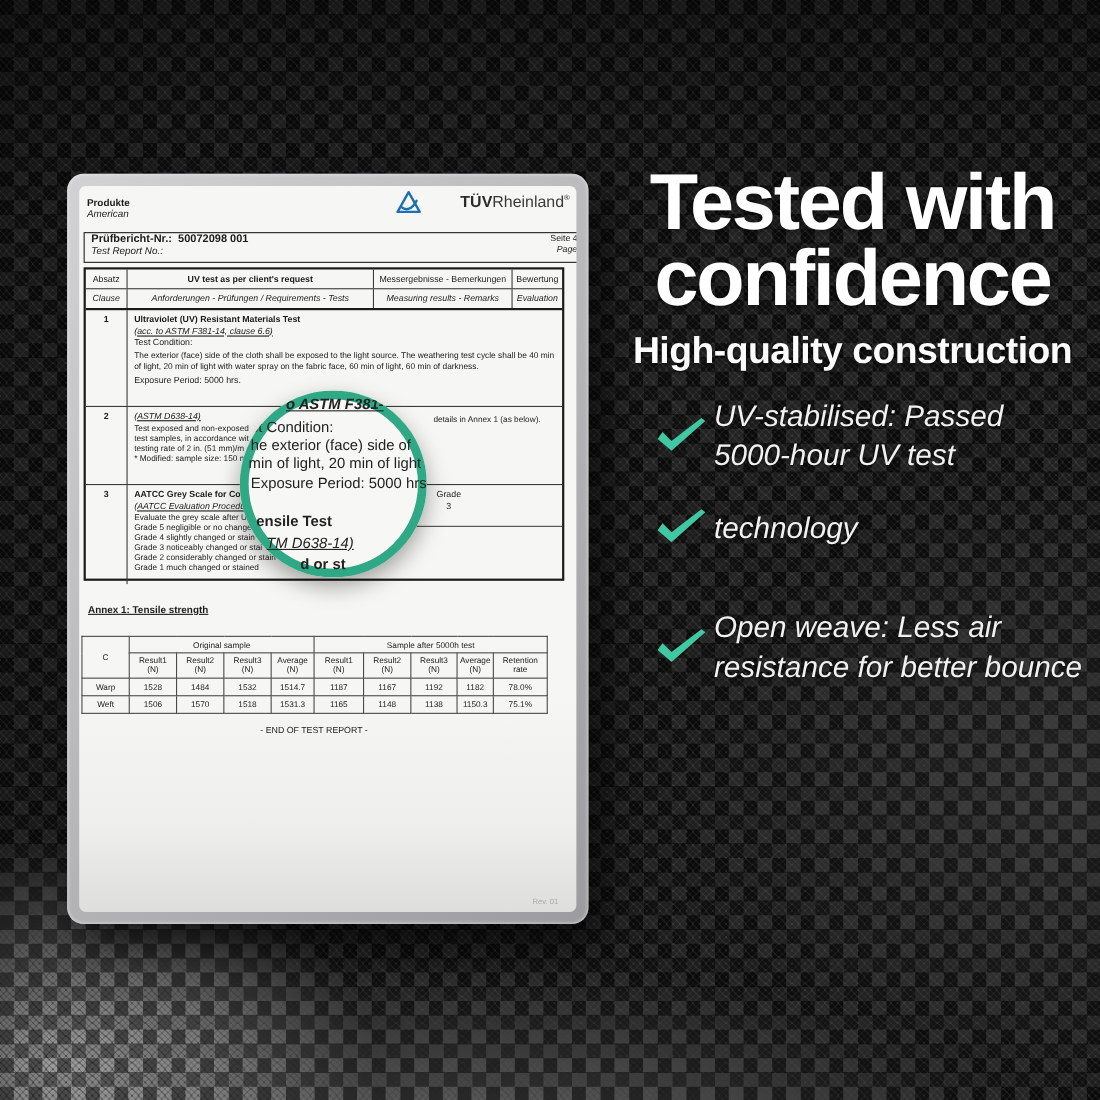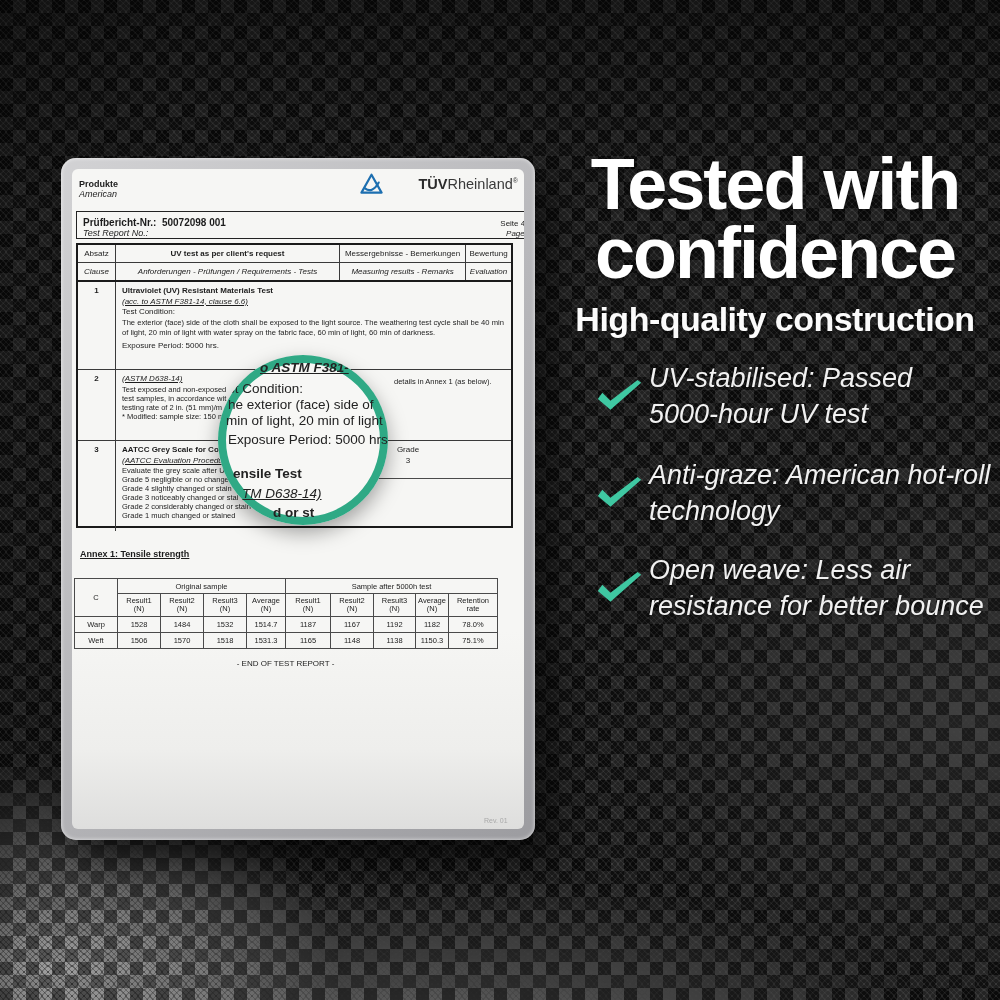--- a/index.html
+++ b/index.html
@@ -41,21 +41,21 @@
 
   .products{position:absolute;left:7px;top:10px;font-size:9px;line-height:10px;}
   .logo{position:absolute;right:6px;top:4px;display:flex;align-items:center;}
   .logo svg{width:23px;height:22px;margin-right:4px;}
   .logo-text{font-size:14.5px;color:#3a3a3a;}
   .logo-text .b{color:#2b2b2b;margin-left:32px;}
   .logo-text sup{font-size:7px;}
 
   .report-box{position:absolute;left:4px;top:42px;width:478px;height:28px;
               border:1.5px solid #222;box-sizing:border-box;
-              display:flex;justify-content:space-between;align-items:flex-end;padding:0 6px;}
+              display:flex;justify-content:space-between;align-items:flex-start;padding:0 6px;}
   .rb-left .l1{font-size:10px;font-weight:bold;}
   .rb-left .l2{font-size:9px;font-style:italic;}
   .rb-right{text-align:right;font-size:8px;line-height:9.5px;}
 
   .mtable{position:absolute;left:4px;top:74px;width:437px;height:285px;
           border:2px solid #1a1a1a;box-sizing:border-box;font-size:8px;}
   .mth{display:flex;height:17px;border-bottom:1px solid #3a3a3a;}
   .mth2{border-bottom:2px solid #1a1a1a;}
   .mth .c{box-sizing:border-box;border-right:1px solid #3a3a3a;display:flex;
           align-items:center;justify-content:center;text-align:center;}
@@ -302,21 +302,20 @@
       <span>UV-stabilised: Passed</span>
       <span>5000-hour UV test</span>
     </div>
   </div>
 
   <div class="bullet b2">
     <svg class="check" viewBox="0 0 52 42">
       <path d="M2 21 L16 33 L50 3 L46 0 L16 23 L7 14 Z" fill="#3fc8a2"></path>
     </svg>
     <div class="btext">
-      <span>Anti-graze: American hot-roll</span>
       <span>technology</span>
     </div>
   </div>
 
   <div class="bullet b3">
     <svg class="check" viewBox="0 0 52 42">
       <path d="M2 21 L16 33 L50 3 L46 0 L16 23 L7 14 Z" fill="#3fc8a2"></path>
     </svg>
     <div class="btext">
       <span>Open weave: Less air</span>

